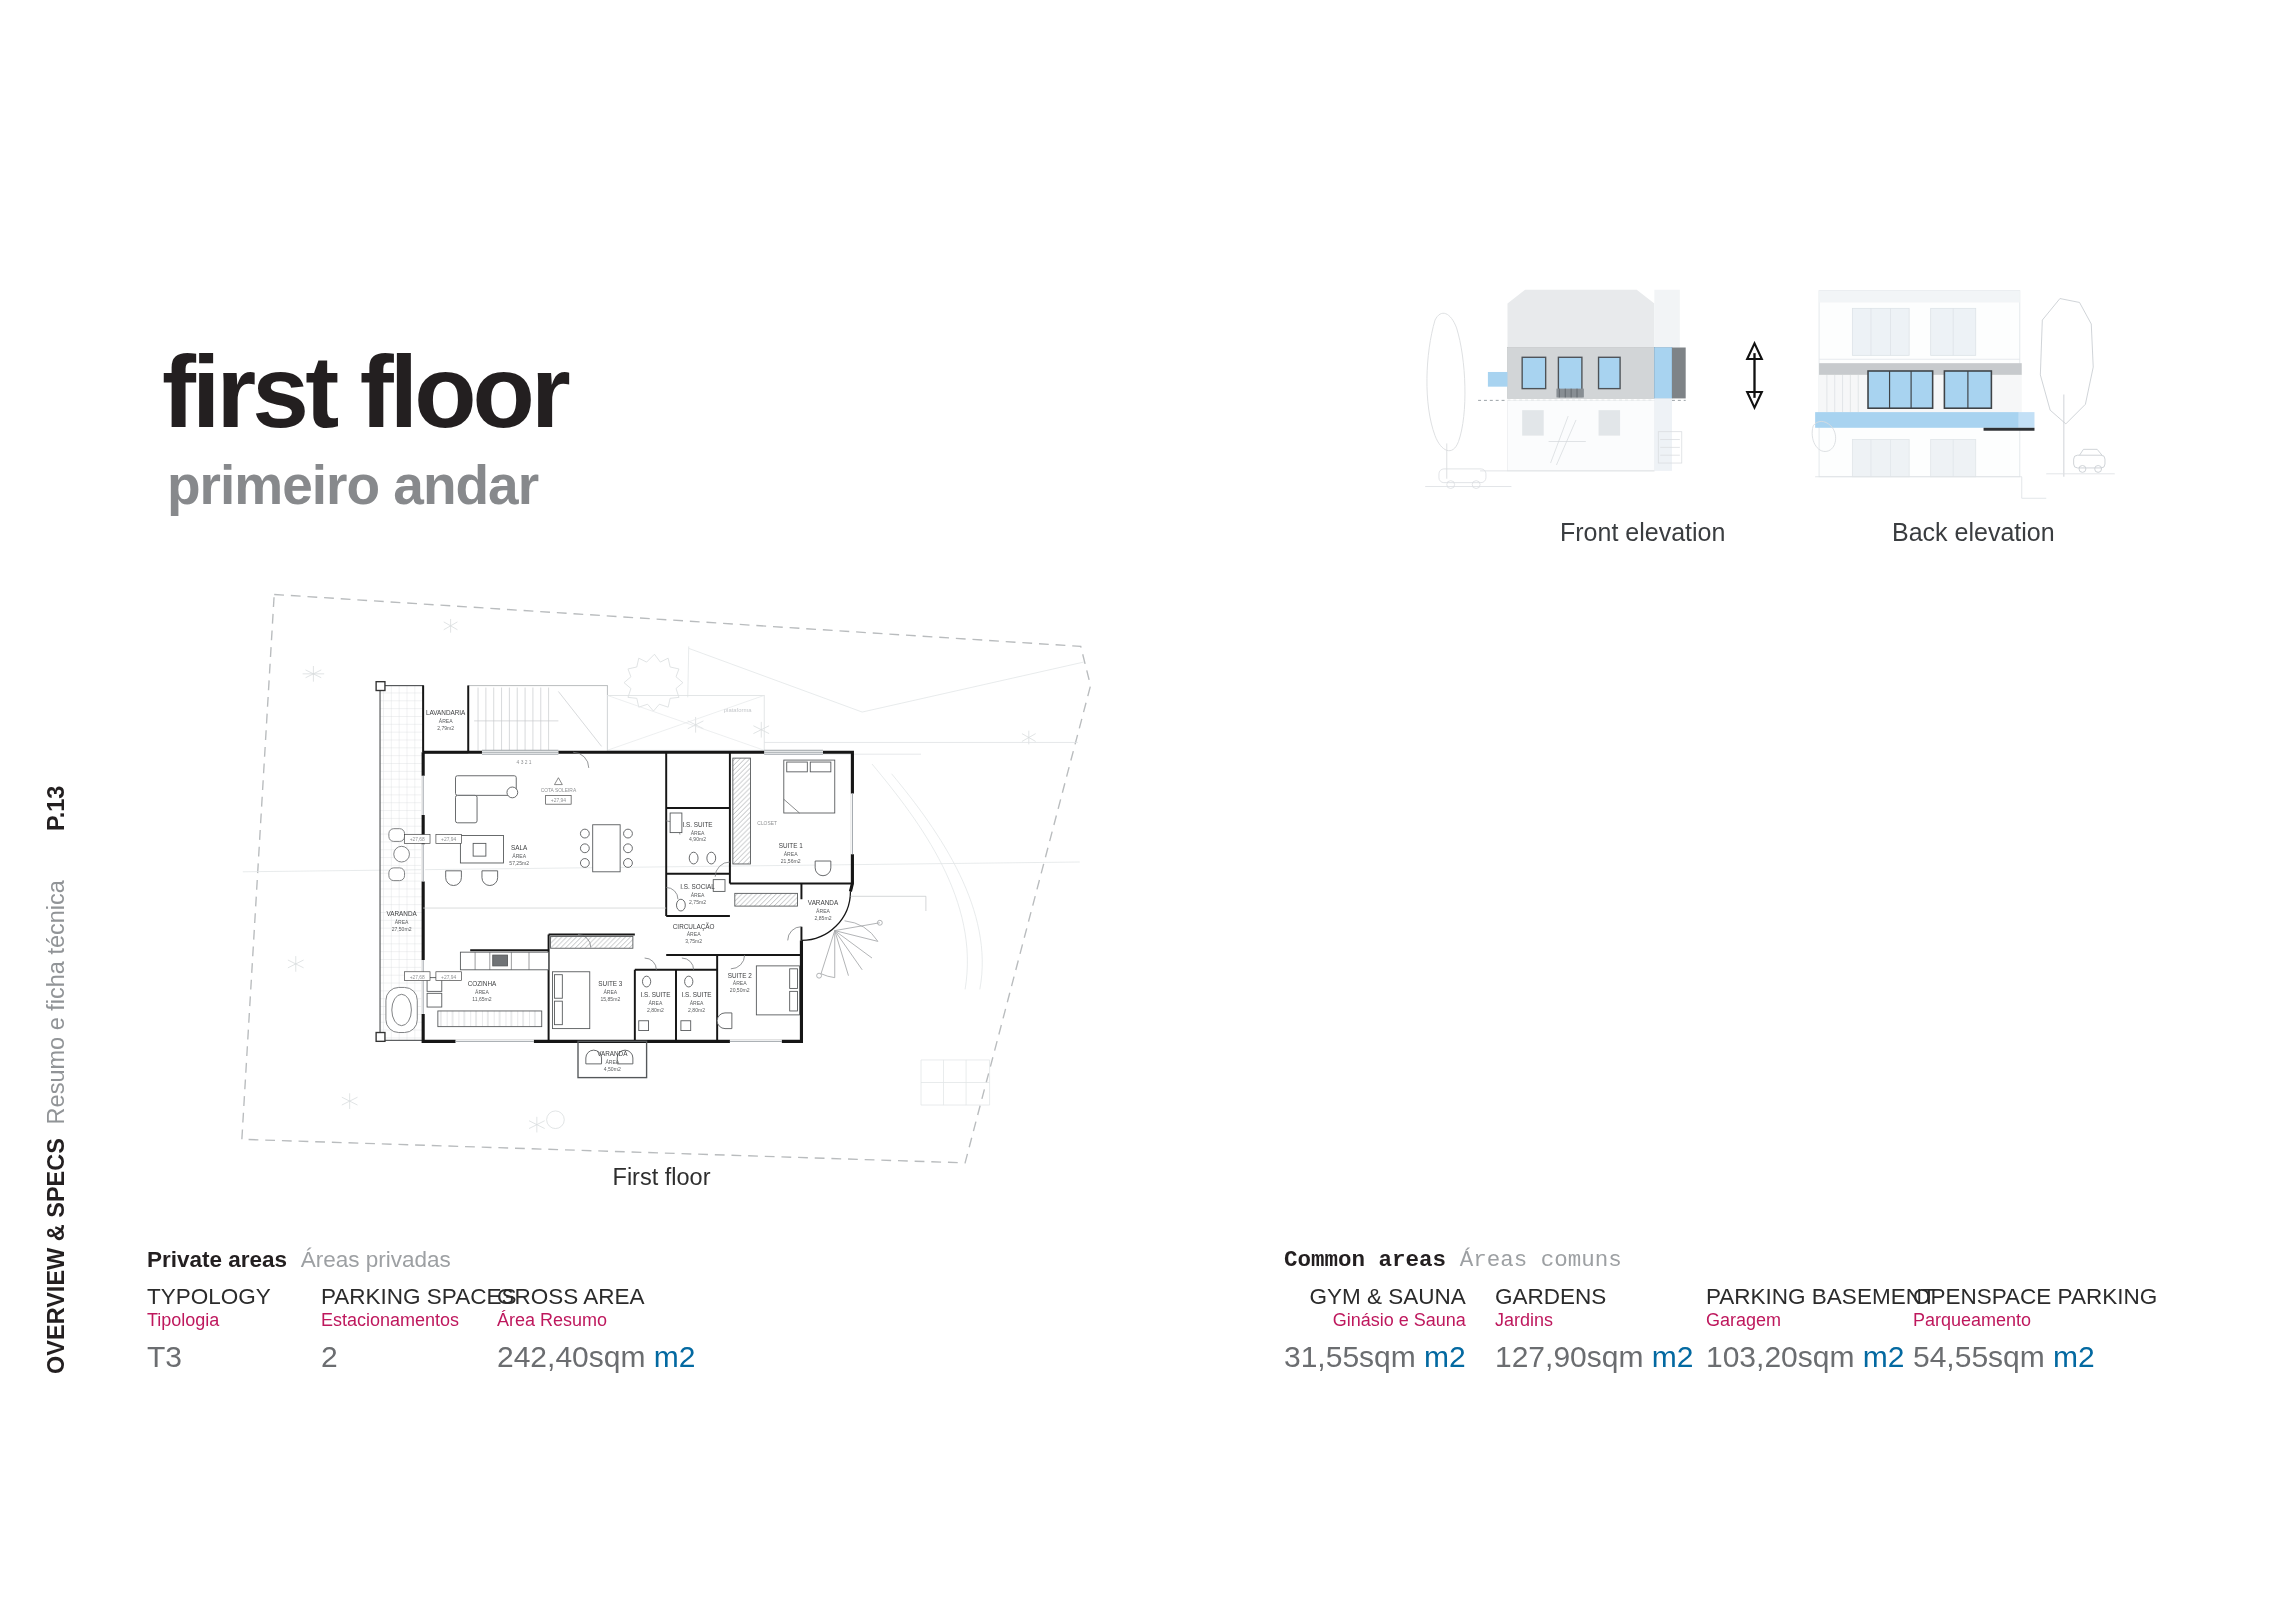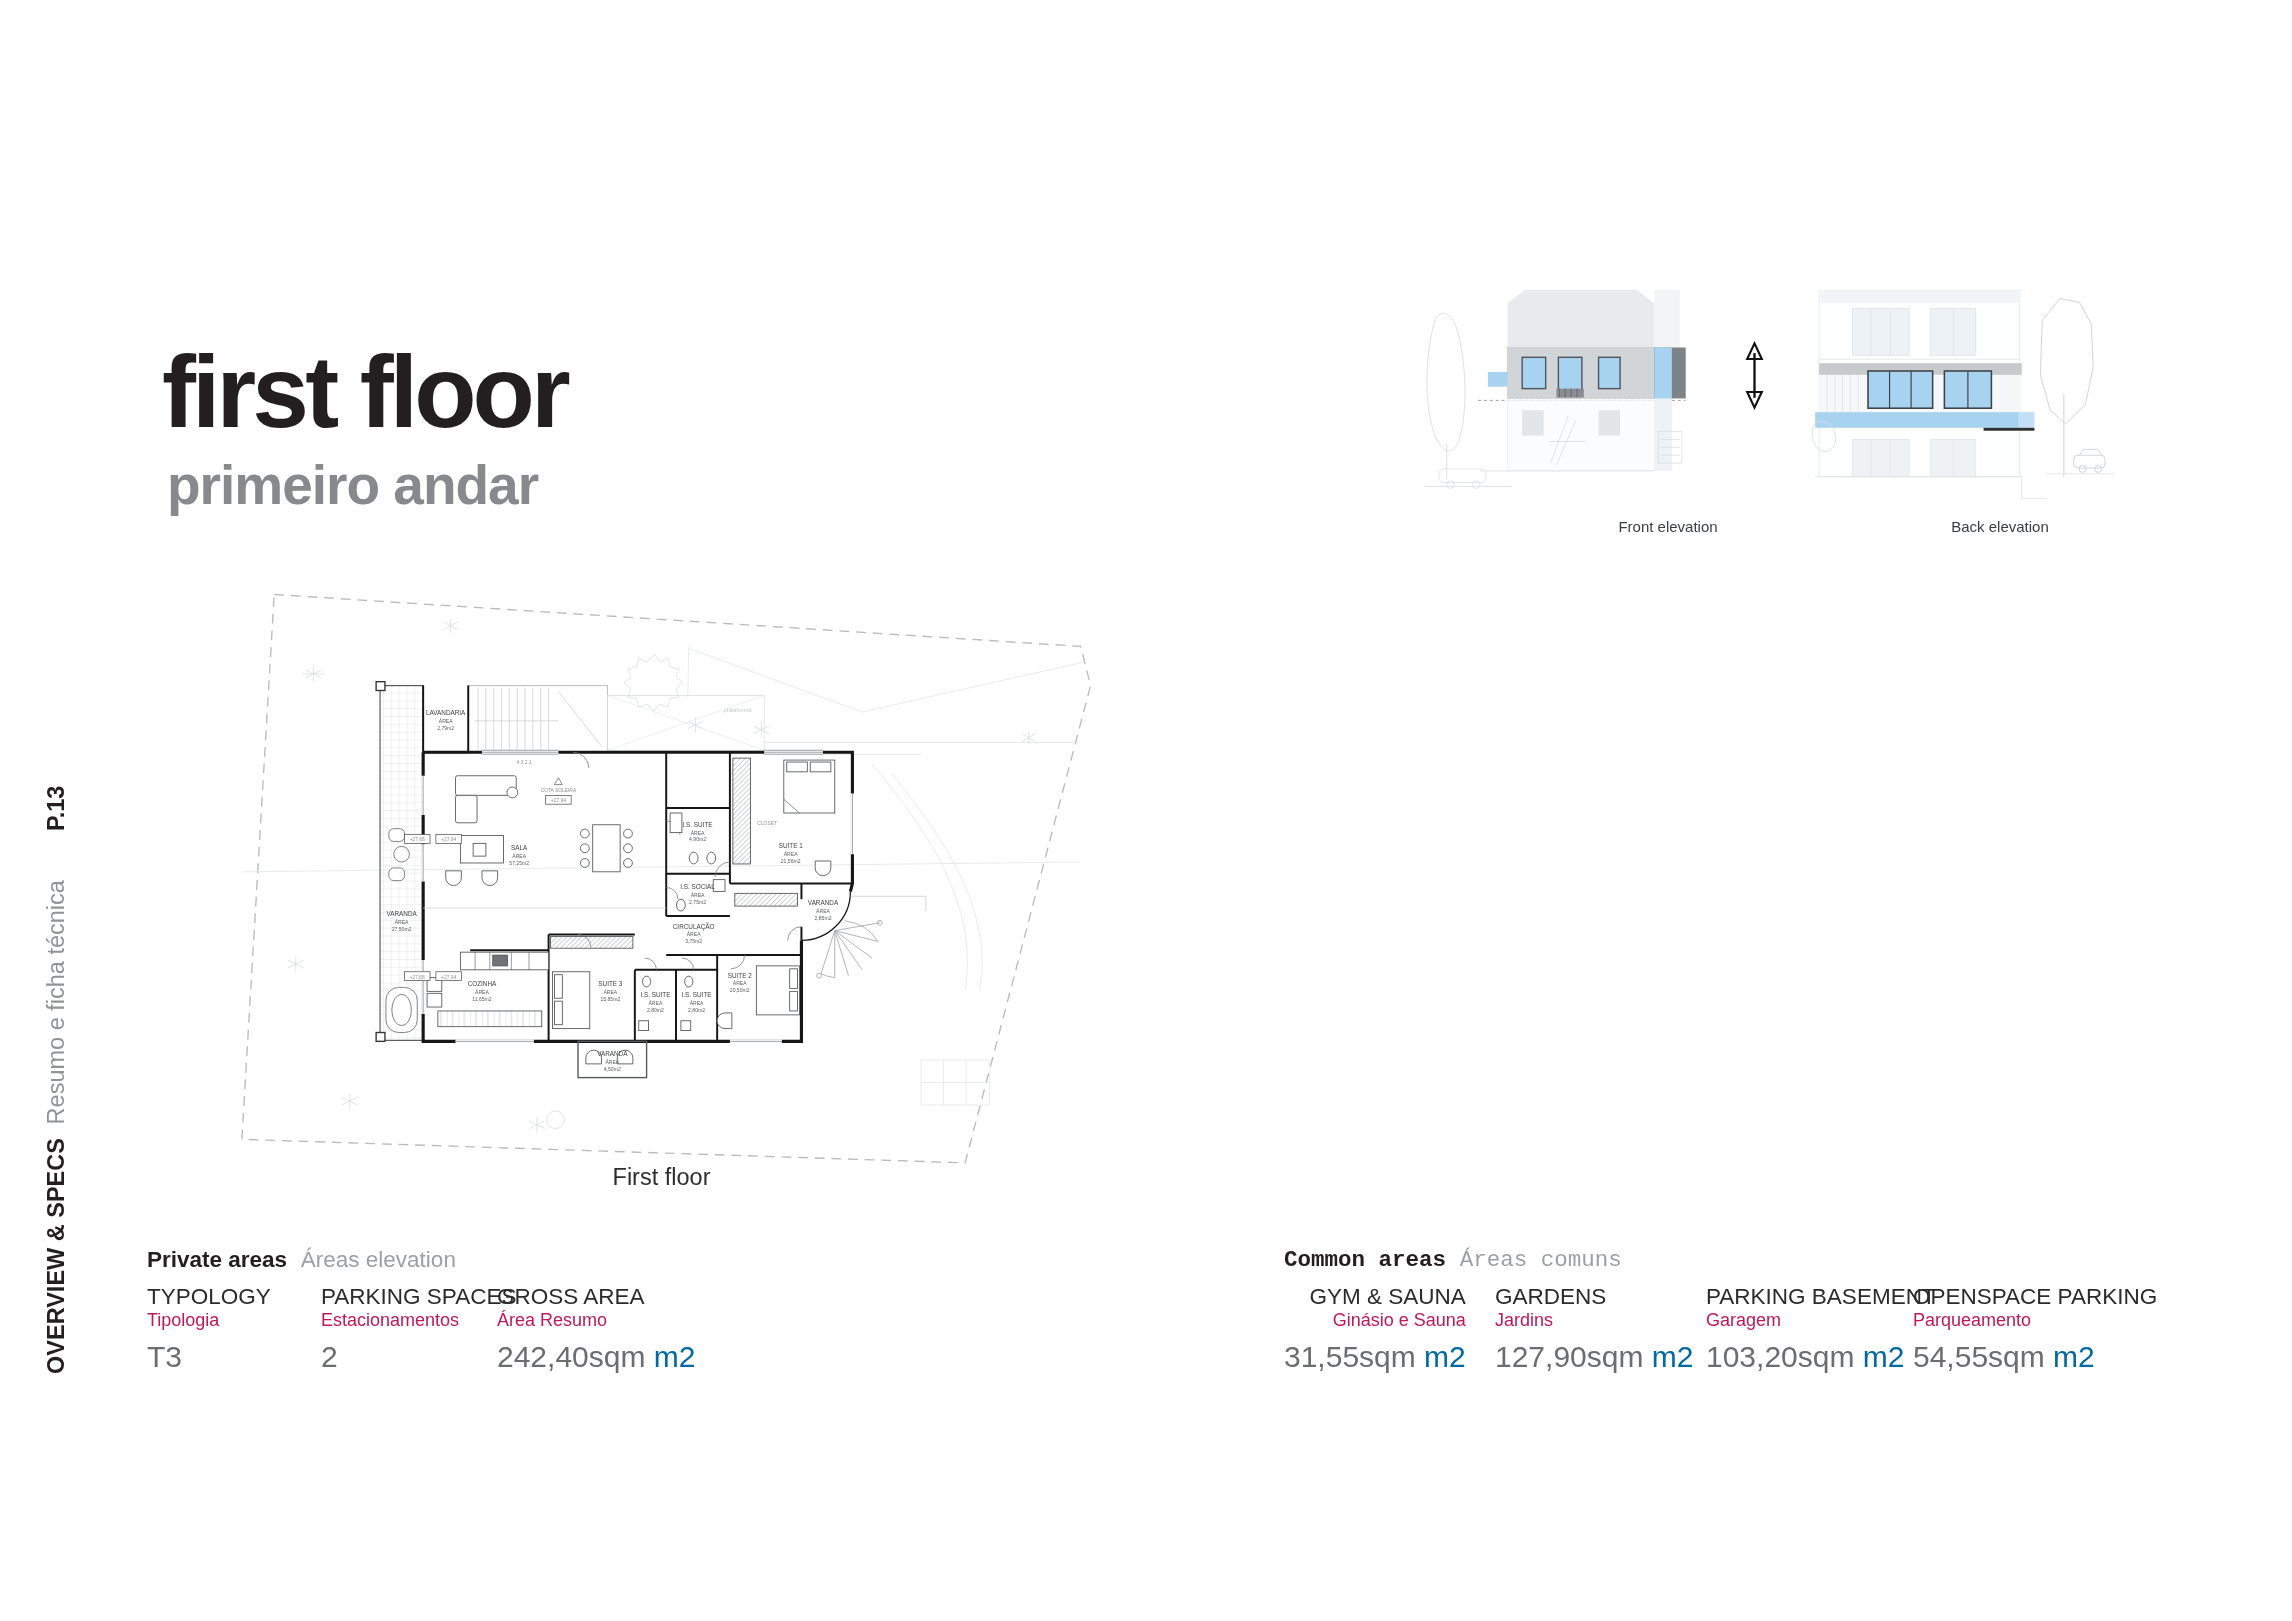--- a/index.html
+++ b/index.html
@@ -12,21 +12,21 @@
   #subtitle{left:167px;top:453px;font-size:55px;font-weight:700;letter-spacing:-1px;color:#87898c;}
 
   
   .vtext{transform:rotate(-90deg);transform-origin:0 0;white-space:nowrap;font-size:23.5px;}
   #pagenum{left:43px;top:831px;font-weight:bold;color:#231f20;}
   #sectionline{left:43px;top:1374px;}
   #sectionline .b{font-weight:bold;color:#231f20;}
   #sectionline .g{color:#919497;margin-left:13.7px;}
 
   
-  .elev-label{width:216px;text-align:center;font-size:15px;color:#3a3d40;top:518px;}
+  .elev-label{width:216px;font-size:25px;color:#3a3d40;top:518px;}
   #front-label{left:1560px;}
   #back-label{left:1892px;}
 
   
   #plan-caption{left:549px;top:1164px;width:225px;text-align:center;font-size:23.5px;color:#2e2e2e;}
 
   
   .spec-header{top:1247px;font-size:22.5px;white-space:nowrap;}
   .spec-header .b{font-weight:bold;color:#231f20;}
   .spec-header .g{color:#9da0a3;margin-left:13.7px;}
@@ -409,21 +409,21 @@
   <g stroke="#dfe3e6" fill="none" stroke-width="0.9">
     <path d="M4,204 H215 M215,204 V226 M215,226 H240"></path>
     <path d="M240,201 H310"></path>
   </g>
 </svg>
 
 <div class="abs elev-label" id="front-label">Front elevation</div>
 <div class="abs elev-label" id="back-label">Back elevation</div>
 
 <div class="abs spec-header" style="left:147px;">
-  <span class="b">Private areas</span><span class="g">Áreas elevation</span>
+  <span class="b">Private areas</span><span class="g">Áreas privadas</span>
 </div>
 <div class="abs spec-col" style="left:147px;">
   <div class="lbl">TYPOLOGY</div>
   <div class="sub">Tipologia</div>
   <div class="val"><span>T3</span><span class="unit"></span></div>
 </div>
 <div class="abs spec-col" style="left:321px;">
   <div class="lbl">PARKING SPACES</div>
   <div class="sub">Estacionamentos</div>
   <div class="val"><span>2</span><span class="unit"></span></div>

